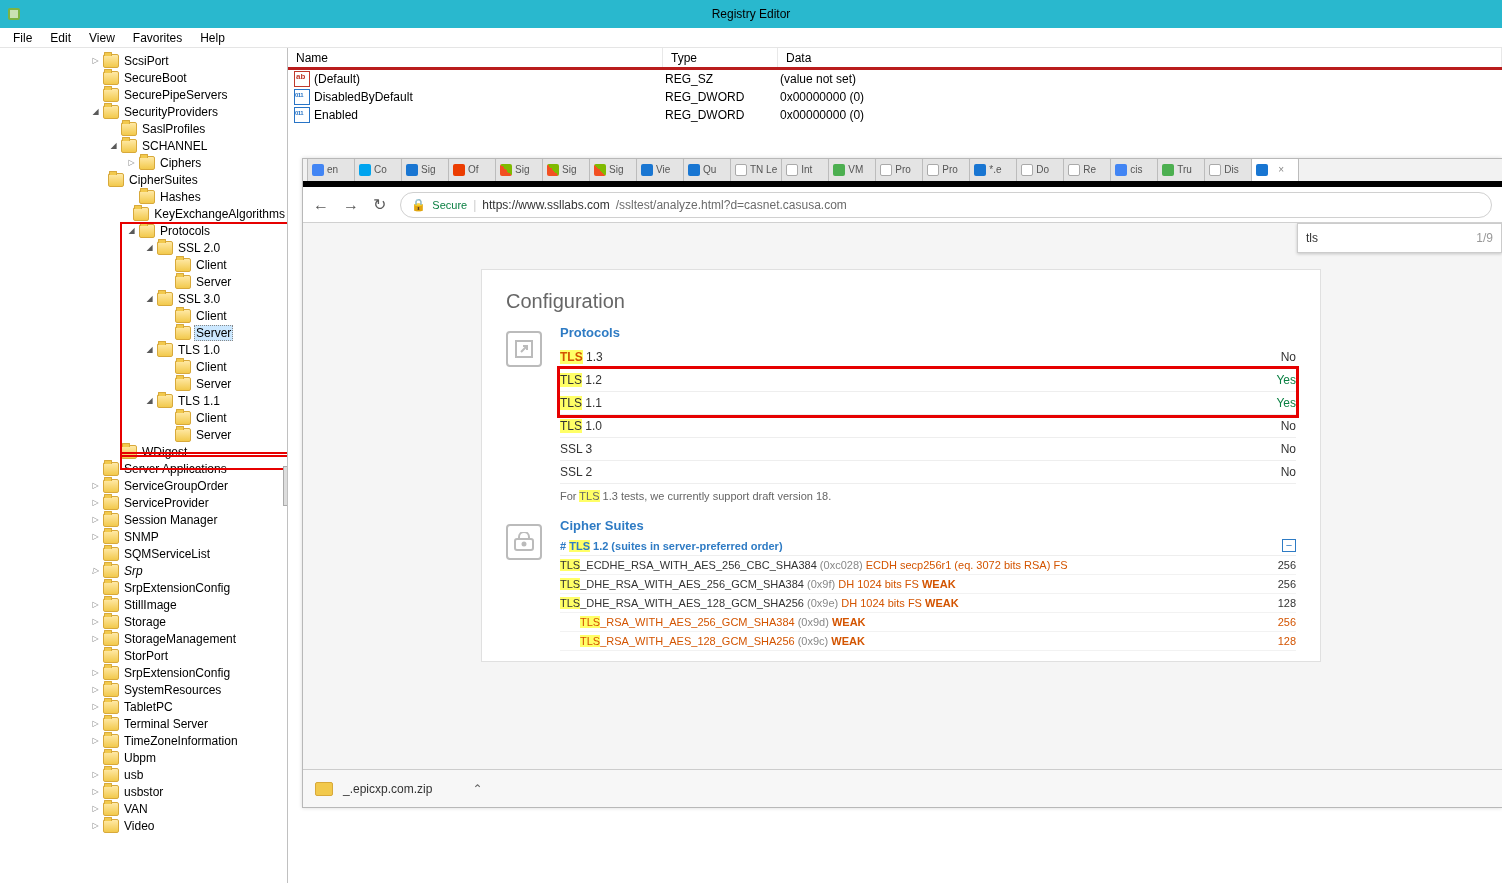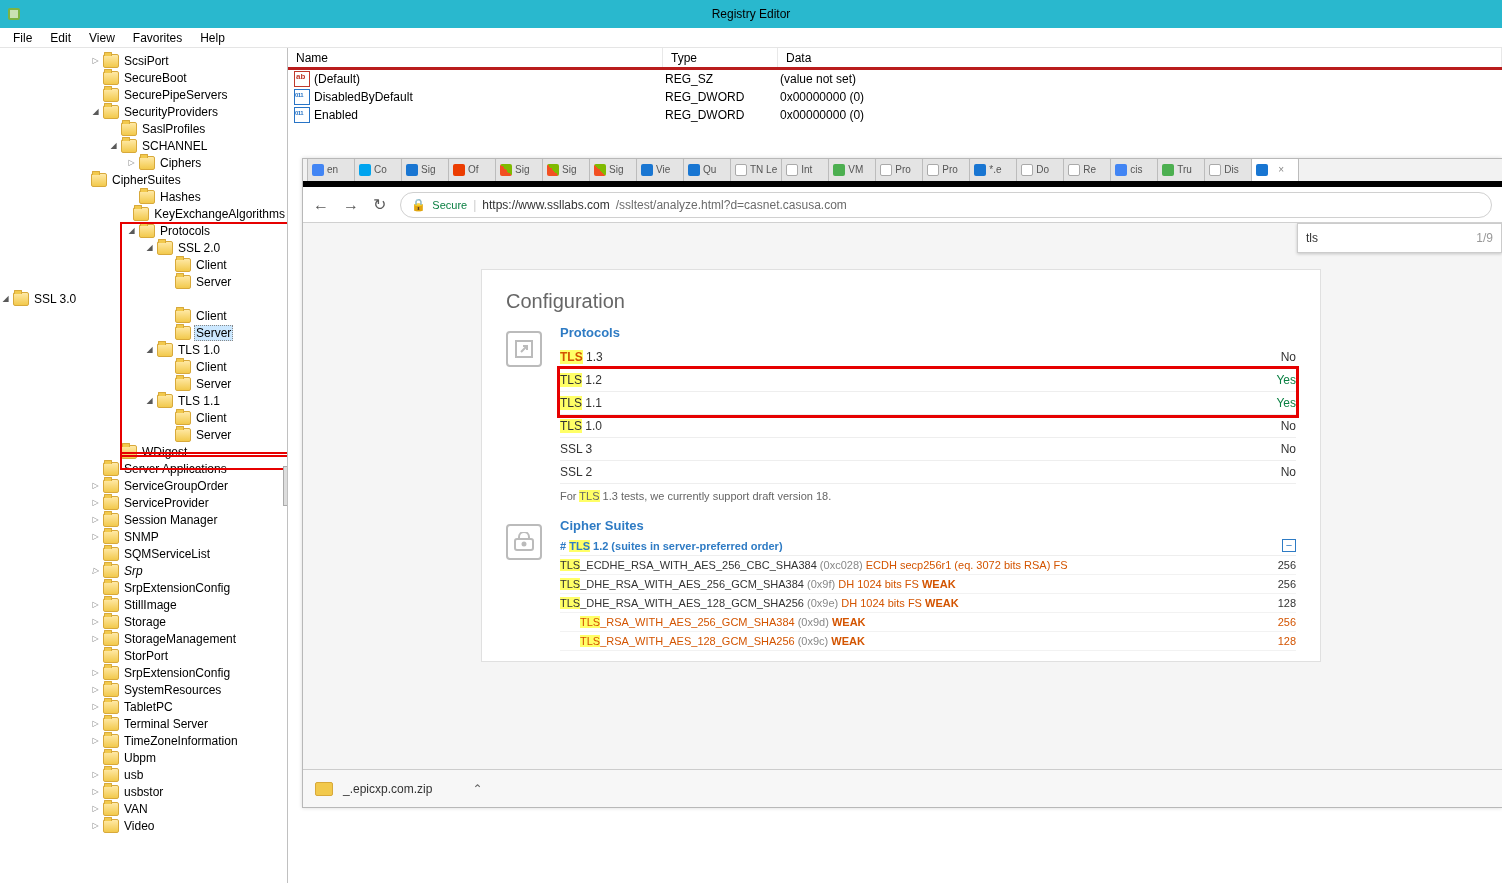--- a/index.html
+++ b/index.html
@@ -145,21 +145,21 @@
         <div class="tree-row" style="padding-left: 108px;">
           <span class="exp open"></span>
           <span class="folder-ico"></span>
           <span class="label">SCHANNEL</span>
         </div>
         <div class="tree-row" style="padding-left: 126px;">
           <span class="exp closed"></span>
           <span class="folder-ico"></span>
           <span class="label">Ciphers</span>
         </div>
-        <div class="tree-row" style="padding-left: 78px;">
+        <div class="tree-row" style="padding-left: 57px; margin-left: 38px;">
           <span class="exp "></span>
           <span class="folder-ico"></span>
           <span class="label">CipherSuites</span>
         </div>
         <div class="tree-row" style="padding-left: 126px;">
           <span class="exp "></span>
           <span class="folder-ico"></span>
           <span class="label">Hashes</span>
         </div>
         <div class="tree-row" style="padding-left: 126px;">
@@ -180,21 +180,21 @@
         <div class="tree-row" style="padding-left: 162px;">
           <span class="exp "></span>
           <span class="folder-ico"></span>
           <span class="label">Client</span>
         </div>
         <div class="tree-row" style="padding-left: 162px;">
           <span class="exp "></span>
           <span class="folder-ico"></span>
           <span class="label">Server</span>
         </div>
-        <div class="tree-row" style="">
+        <div class="tree-row" style="padding-left: 144px;">
           <span class="exp open"></span>
           <span class="folder-ico"></span>
           <span class="label">SSL 3.0</span>
         </div>
         <div class="tree-row" style="padding-left: 162px;">
           <span class="exp "></span>
           <span class="folder-ico"></span>
           <span class="label">Client</span>
         </div>
         <div class="tree-row selected" style="padding-left: 162px;">

